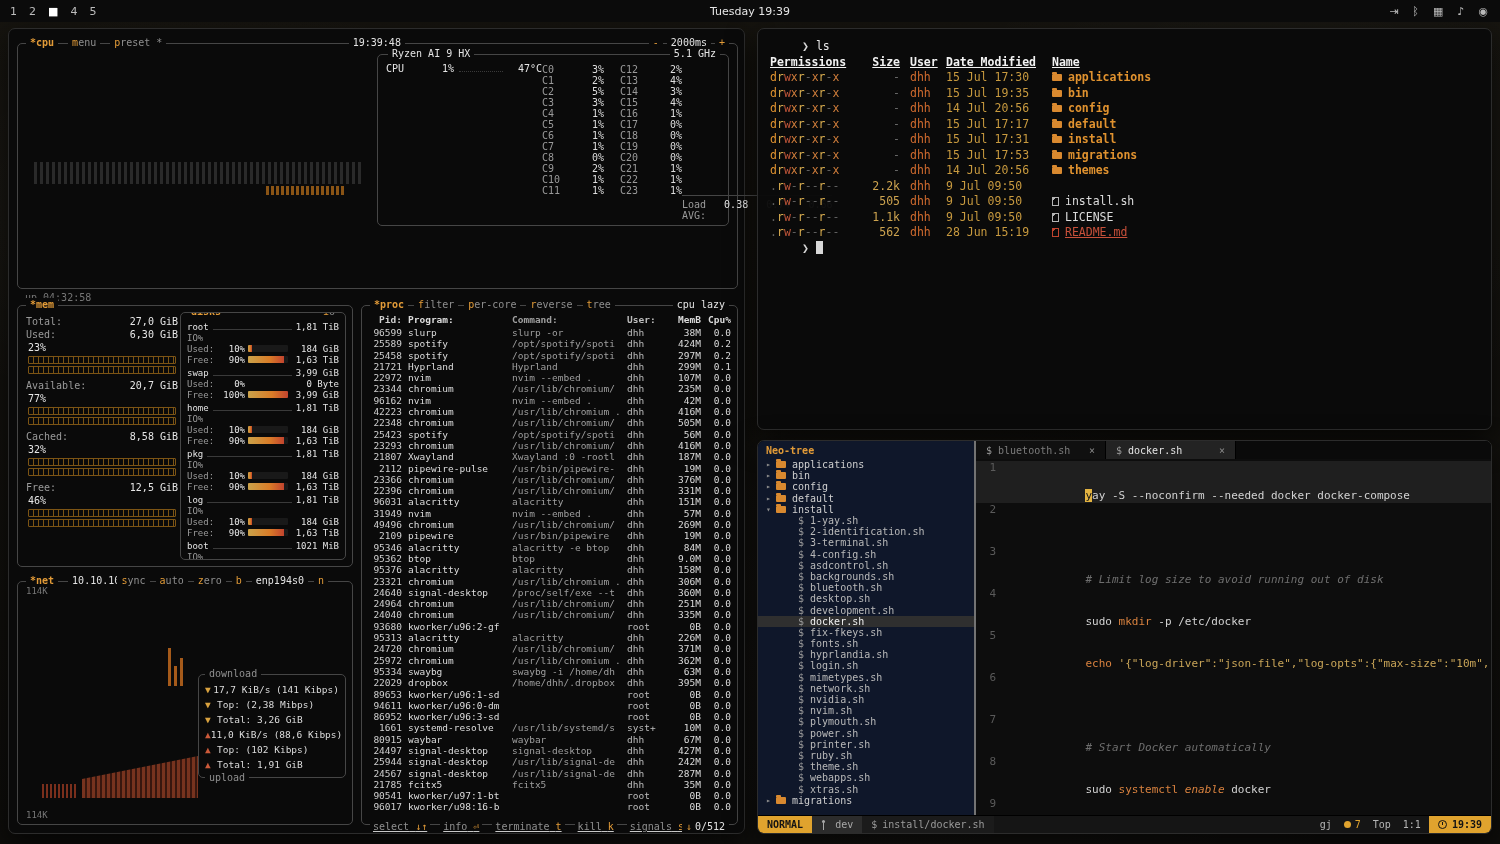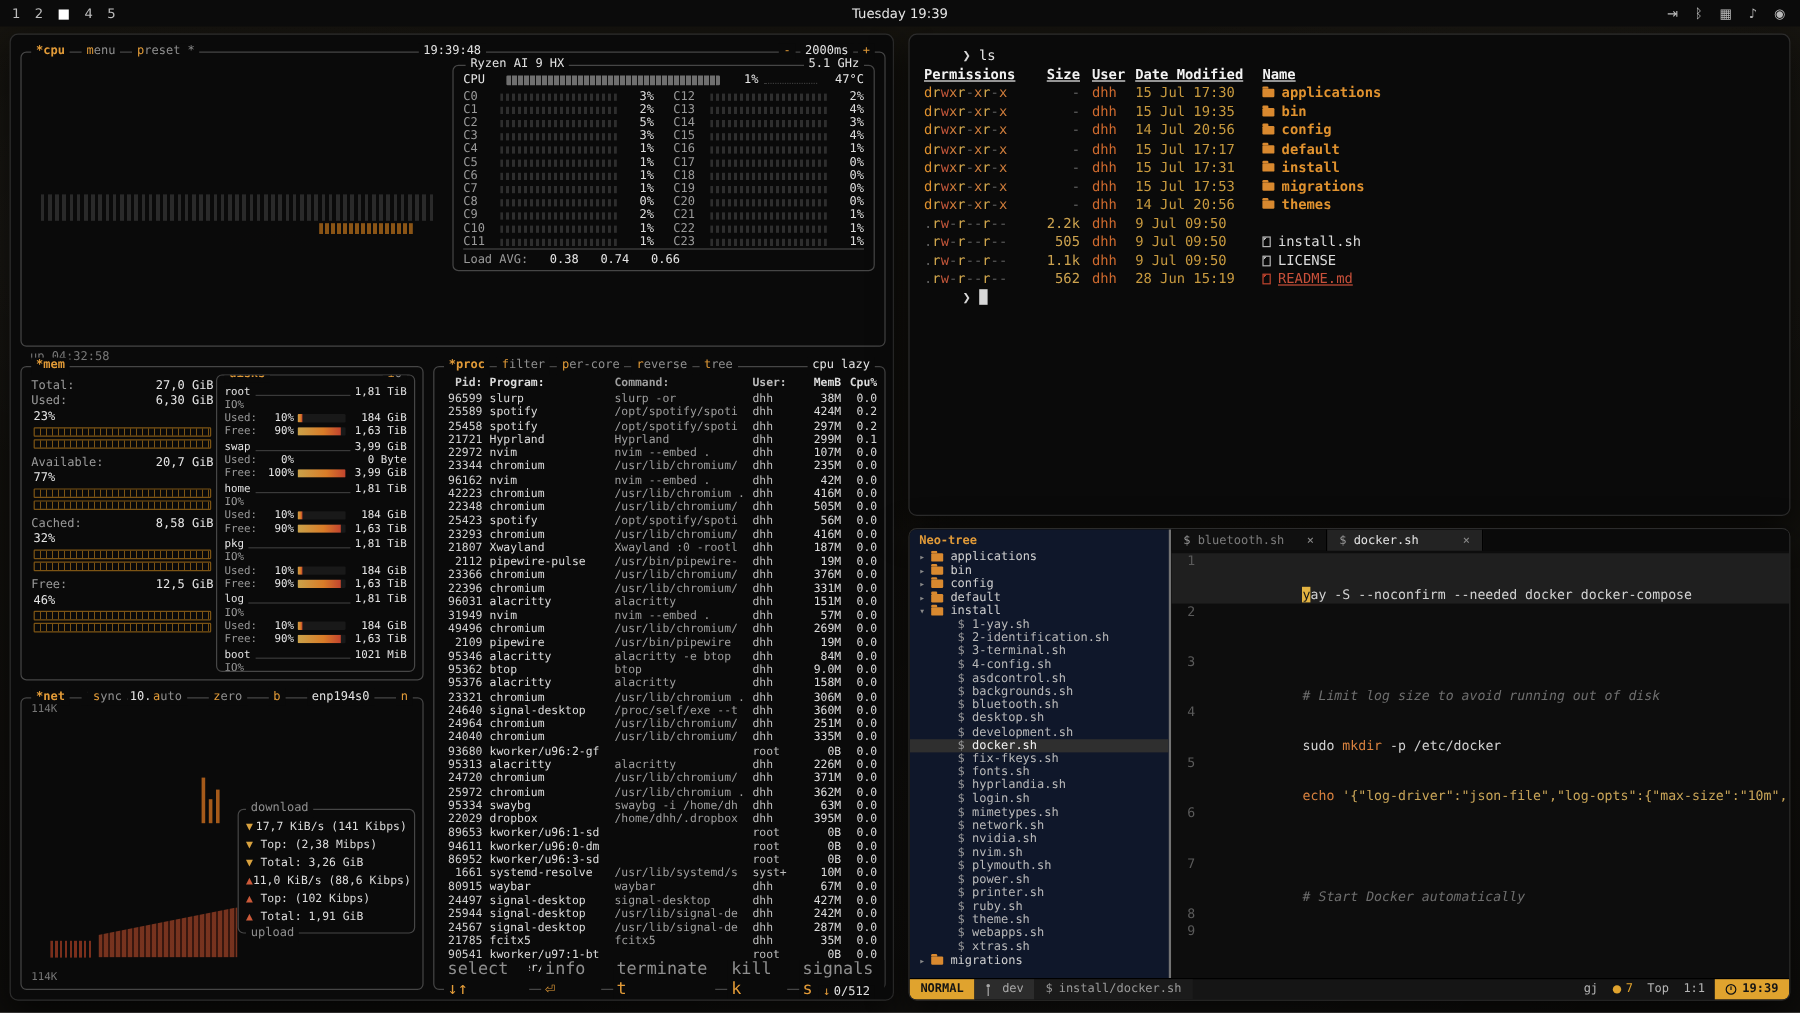--- a/index.html
+++ b/index.html
@@ -45,21 +45,21 @@
   .bot { top:auto; bottom:-8px; }
   .accent { color:#e29b38; }
 
   
   #cpu-box { left:8px; top:14px; width:721px; height:246px; }
   #cpu-spark { position:absolute; left:16px; top:118px; width:330px; height:22px;
      background:repeating-linear-gradient(90deg,#2a2a2a 0 3px,transparent 3px 6px); }
   #cpu-spark-hl { position:absolute; left:248px; top:142px; width:78px; height:9px;
      background:repeating-linear-gradient(90deg,#8a5415 0 3px,transparent 3px 5px); }
   #cpu-inner { position:absolute; right:8px; top:10px; width:352px; height:172px;
-     border:1px solid #464646; border-radius:5px; padding:6px 8px 4px; display:flex; flex-direction:column; }
+     border:1px solid #464646; border-radius:5px; padding:6px 8px 4px; display:flex; flex-direction:row; }
   .cpu-row { display:flex; align-items:center; font-size:10px; height:15px; }
   .cpu-lab { width:30px; color:#e6e6e6; }
   .meter { flex:1; height:8px; margin:0 6px;
      background:repeating-linear-gradient(90deg,#6f6f6f 0 4px,#101010 4px 5px); border-radius:1px; }
   .cpu-pct { width:26px; text-align:right; color:#e6e6e6; }
   .cpu-gap { width:44px; border-bottom:1px dotted #3a3a3a; margin:0 5px; height:6px; }
   .cpu-temp { width:34px; text-align:right; color:#e6e6e6; }
   .cores { display:grid; grid-template-rows:repeat(12,11px); grid-auto-flow:column; column-gap:16px; margin-top:3px; font-size:10px; }
   .core { display:flex; align-items:center; }
   .cname { width:26px; color:#9a9a9a; }
@@ -122,21 +122,21 @@
   .phead { display:flex; font-size:9.5px; color:#f0f0f0; font-weight:bold; height:13px; }
   .prows { overflow:hidden; height:484px; }
   .prow { display:flex; height:11.3px; font-size:9.5px; line-height:11.3px; white-space:nowrap; overflow:hidden; }
   .c-pid  { width:42px; text-align:right; padding-right:6px; color:#cfcfcf; }
   .c-prog { width:104px; color:#dddddd; overflow:hidden; }
   .c-cmd  { flex:1; color:#9f9f9f; overflow:hidden; }
   .c-user { width:38px; color:#bdbdbd; }
   .c-mem  { width:36px; text-align:right; color:#dcdcdc; }
   .c-cpu  { width:32px; text-align:right; color:#dcdcdc; padding-right:2px; }
   .hintrow { position:absolute; bottom:-8px; left:8px; display:flex; gap:10px; }
-  .hint { background:#0a0a0a; padding:0 3px; font-size:14px; }
+  .hint { background:#0a0a0a; padding:0 3px; font-size:10px;text-decoration:underline; }
   .hlabel { color:#8f8f8f; }
   .hkey { color:#e29b38; }
   #proc-count { position:absolute; bottom:-8px; right:8px; background:#0a0a0a; padding:0 4px;
      font-size:10px; color:#e3e3e3; }
   #proc-count .accent { margin-right:3px; }
 
   
   #term { font-size:11.5px; line-height:15.5px; }
   .term-line { white-space:pre;margin-left:32px; }
   .p-sym { color:#d8d8d8; }
@@ -671,21 +671,21 @@
           </div>
         </div>
     </div>
   </div>
 
   <div class="box" id="net-box">
     <div class="tagrow" style="left:8px;">
       <span class="btag title">*net</span>
       <span class="btag white">10.10.10.86</span>
     </div>
-    <div class="tagrow" style="right:8px; gap:18px;">
+    <div class="tagrow" style="right:24px; gap:6px;">
       <span class="btag opt">sync</span>
       <span class="btag opt">auto</span>
       <span class="btag opt">zero</span>
       <span class="btag accent">b</span>
       <span class="btag white">enp194s0</span>
       <span class="btag accent">n</span>
     </div>
     <span id="net-scale-top">114K</span>
     <span id="net-scale-bot">114K</span>
     <div class="nbar" style="left:150px; top:66px; height:38px;"></div>
@@ -1594,20 +1594,23 @@
 
           <div class="eline">
             <span class="lnum">7</span>
             <span class="ecode">
               
             <span class="tk" data-k="c"># Start Docker automatically</span></span>
           </div>
 
           <div class="eline">
             <span class="lnum">8</span>
+            <span class="ecode">
+              
+            <span class="tk" data-k="p">sudo </span><span class="tk" data-k="k">systemctl</span><span class="tk" data-k="p"> </span><span class="tk" data-k="i">enable</span><span class="tk" data-k="p"> docker</span></span>
           </div>
 
           <div class="eline">
             <span class="lnum">9</span>
             <span class="ecode">
               
             </span>
           </div>
 
         </div>

